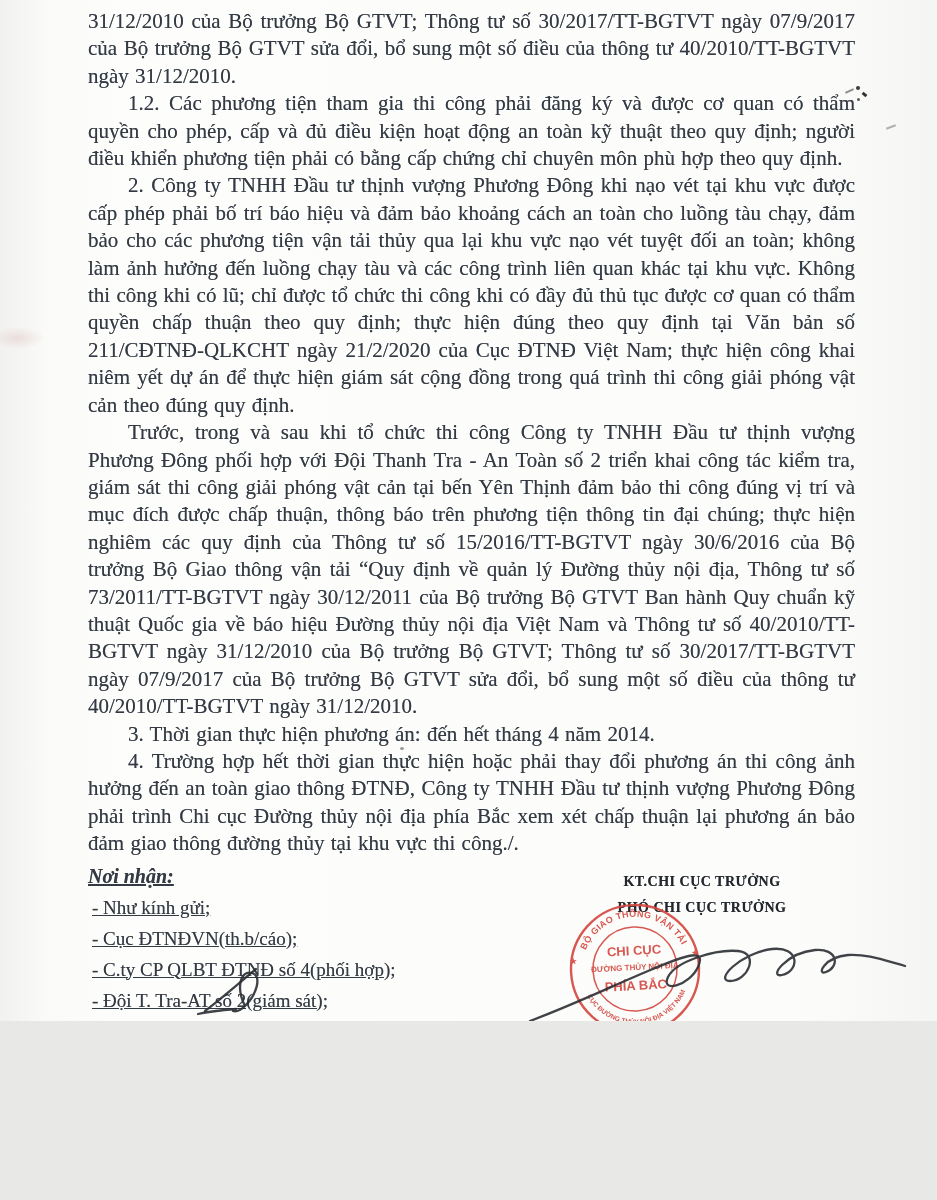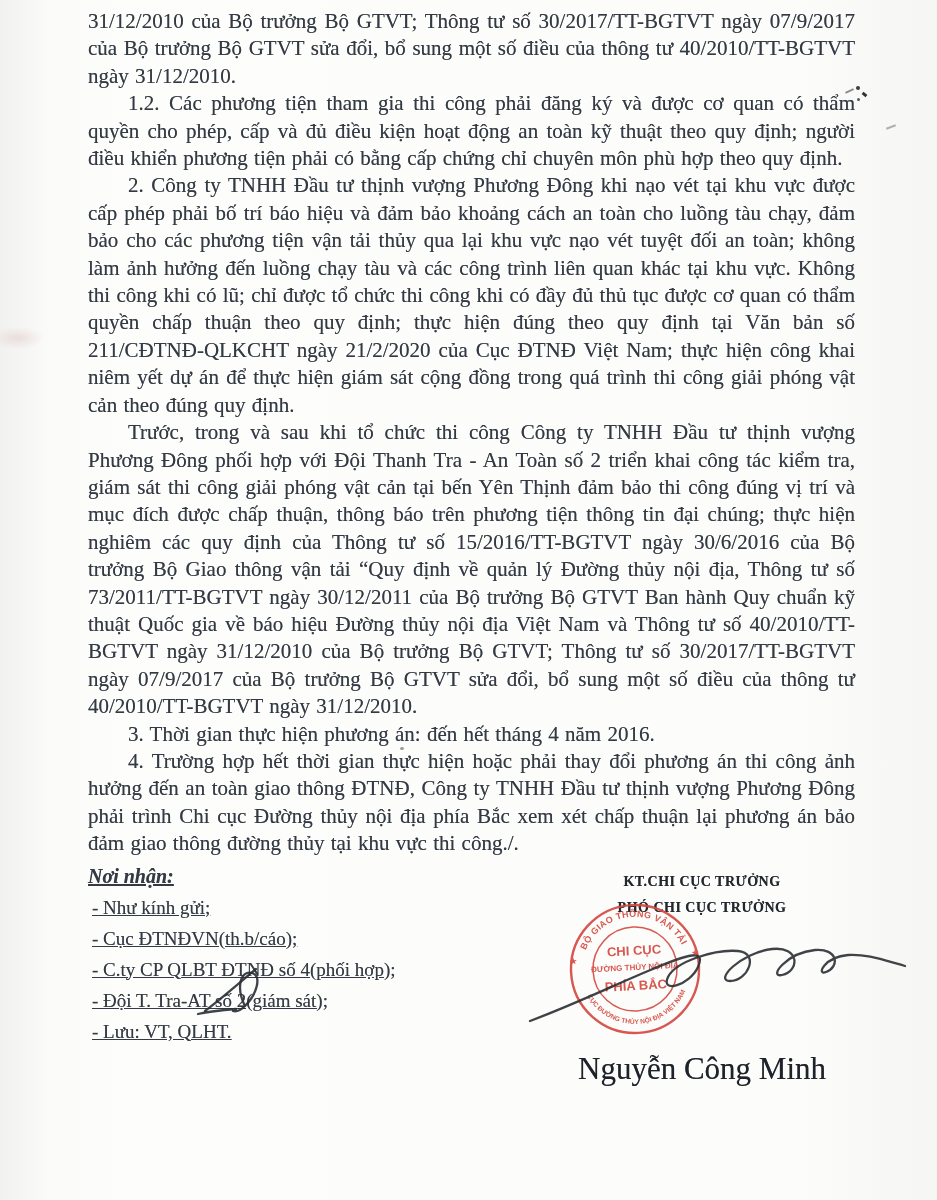--- a/index.html
+++ b/index.html
@@ -1,18 +1,18 @@
 <!DOCTYPE html>
 <html><head>
 <meta charset="utf-8">
 <style>
   html,body{margin:0;padding:0;background:#e8e8e6;}
   .page{
     position:relative;
-    width:937px;height:1200px;
+    width:937px;height:1021px;
     margin:0 auto;
     overflow:hidden;
     font-family:"Liberation Serif","DejaVu Serif",serif;
     color:#333a44;
     background:
       radial-gradient(38px 16px at 18px 338px, rgba(195,140,140,0.22), rgba(195,140,140,0) 70%),
       linear-gradient(90deg,#f1f1ef 0px,#fafaf8 45px,#fdfdfb 120px,#fcfcfa 800px,#f5f5f3 937px),
       #fcfcfa;
   }
   .doc-body{
@@ -81,21 +81,21 @@
 </head>
 <body>
 
 <div class="page">
 
   <div class="doc-body">
     <p class="para no-indent">31/12/2010 của Bộ trưởng Bộ GTVT; Thông tư số 30/2017/TT-BGTVT ngày 07/9/2017 của Bộ trưởng Bộ GTVT sửa đổi, bổ sung một số điều của thông tư 40/2010/TT-BGTVT ngày 31/12/2010.</p>
     <p class="para">1.2. Các phương tiện tham gia thi công phải đăng ký và được cơ quan có thẩm quyền cho phép, cấp và đủ điều kiện hoạt động an toàn kỹ thuật theo quy định; người điều khiển phương tiện phải có bằng cấp chứng chỉ chuyên môn phù hợp theo quy định.</p>
     <p class="para">2. Công ty TNHH Đầu tư thịnh vượng Phương Đông khi nạo vét tại khu vực được cấp phép phải bố trí báo hiệu và đảm bảo khoảng cách an toàn cho luồng tàu chạy, đảm bảo cho các phương tiện vận tải thủy qua lại khu vực nạo vét tuyệt đối an toàn; không làm ảnh hưởng đến luồng chạy tàu và các công trình liên quan khác tại khu vực. Không thi công khi có lũ; chỉ được tổ chức thi công khi có đầy đủ thủ tục được cơ quan có thẩm quyền chấp thuận theo quy định; thực hiện đúng theo quy định tại Văn bản số 211/CĐTNĐ-QLKCHT ngày 21/2/2020 của Cục ĐTNĐ Việt Nam; thực hiện công khai niêm yết dự án để thực hiện giám sát cộng đồng trong quá trình thi công giải phóng vật cản theo đúng quy định.</p>
     <p class="para">Trước, trong và sau khi tổ chức thi công Công ty TNHH Đầu tư thịnh vượng Phương Đông phối hợp với Đội Thanh Tra - An Toàn số 2 triển khai công tác kiểm tra, giám sát thi công giải phóng vật cản tại bến Yên Thịnh đảm bảo thi công đúng vị trí và mục đích được chấp thuận, thông báo trên phương tiện thông tin đại chúng; thực hiện nghiêm các quy định của Thông tư số 15/2016/TT-BGTVT ngày 30/6/2016 của Bộ trưởng Bộ Giao thông vận tải “Quy định về quản lý Đường thủy nội địa, Thông tư số 73/2011/TT-BGTVT ngày 30/12/2011 của Bộ trưởng Bộ GTVT Ban hành Quy chuẩn kỹ thuật Quốc gia về báo hiệu Đường thủy nội địa Việt Nam và Thông tư số 40/2010/TT-BGTVT ngày 31/12/2010 của Bộ trưởng Bộ GTVT; Thông tư số 30/2017/TT-BGTVT ngày 07/9/2017 của Bộ trưởng Bộ GTVT sửa đổi, bổ sung một số điều của thông tư 40/2010/TT-BGTVT ngày 31/12/2010.</p>
-    <p class="para">3.  Thời gian thực hiện phương án: đến hết tháng 4 năm 2016.</p>
+    <p class="para">3.  Thời gian thực hiện phương án: đến hết tháng 4 năm 2014.</p>
     <p class="para">4. Trường hợp hết thời gian thực hiện hoặc phải thay đổi phương án thi công ảnh hưởng đến an toàn giao thông ĐTNĐ, Công ty TNHH Đầu tư thịnh vượng Phương Đông phải trình Chi cục Đường thủy nội địa phía Bắc xem xét chấp thuận lại phương án bảo đảm giao thông đường thủy tại khu vực thi công./.</p>
   </div>
 
   <div class="footer">
 
     <div class="recipients">
       <p class="recipients-heading">Nơi nhận:</p>
       <p class="recipient-item">- Như  kính gửi;</p>
       <p class="recipient-item">- Cục ĐTNĐVN(th.b/cáo);</p>
       <p class="recipient-item">- C.ty CP QLBT ĐTNĐ số 4(phối hợp);</p>

